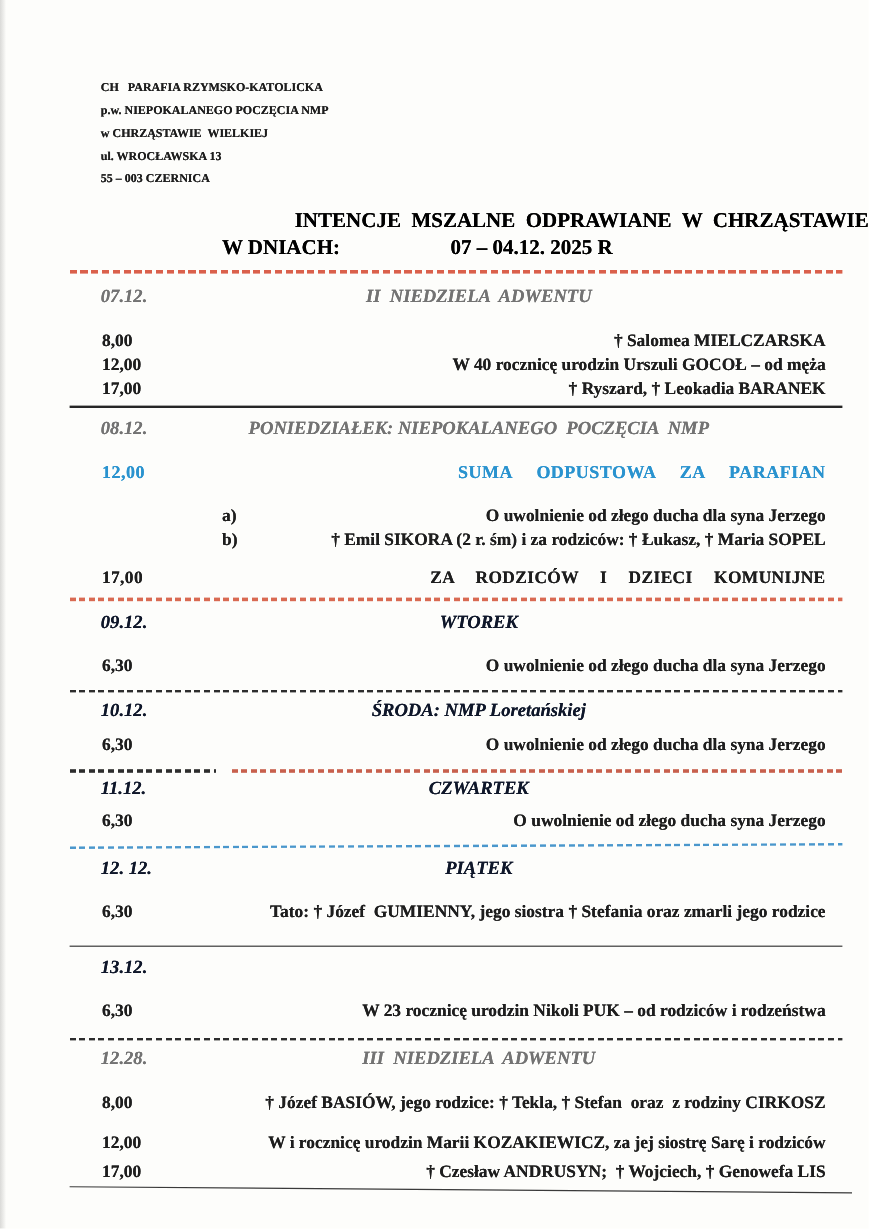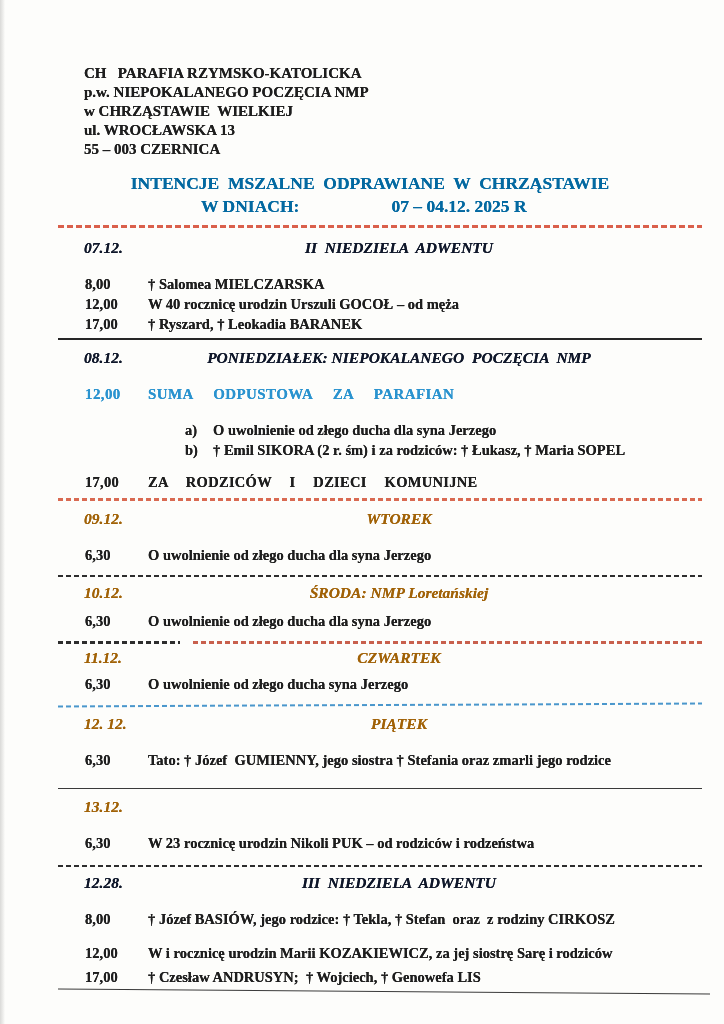--- a/index.html
+++ b/index.html
@@ -14,25 +14,25 @@
   }
   .page * { text-shadow:0 0 .5px currentColor; }
   .scan-edge {
     position:absolute; left:0; top:0; width:5px; height:100%;
     background:linear-gradient(to right,#bdbdbb,#eeeeec 80%,transparent);
     opacity:.55; text-shadow:none;
   }
   .pre { white-space:pre-wrap; }
 
   
-  .header { margin:64px 40px 0 84px; font-size:15px; line-height:19px; }
+  .header { margin:64px 40px 0 84px; font-size:10px; line-height:19px; }
   .italic { }
 
   
-  .doc-title { margin-top:13px; text-align:center; color:#0369a1; font-size:17.5px; line-height:23px;margin-left:16px; }
+  .doc-title { margin-top:13px; text-align:right; color:#000000; font-size:17.5px; line-height:23px; }
   .doc-title .row2 { display:flex; }
   .row2 .lbl { margin-left:185px; }
   .row2 .val { margin-left:92px; }
 
   
   .sep { margin:0 22px 0 58px; height:3px; }
   .sep-red-thick { background:repeating-linear-gradient(90deg,#da604b 0 6px,transparent 6px 9px); margin-top:7px; }
   .sep-red { height:2.5px; background:repeating-linear-gradient(90deg,#d96a52 0 5px,transparent 5px 8px); }
   .sep-black-dash { height:2.5px; background:repeating-linear-gradient(90deg,#2d2d2d 0 5px,transparent 5px 8px); }
   .sep-blue-dash { height:2px; background:repeating-linear-gradient(90deg,#4a97cc 0 5px,transparent 5px 8px); transform:rotate(-0.25deg); }
@@ -40,28 +40,28 @@
   .sep-solid-thin { height:0; border-top:1.5px solid #3a3a3a; }
   .sep-mixed { display:flex; background:none; height:2.5px; }
   .sep-mixed .seg-black { width:19%; background:repeating-linear-gradient(90deg,#2d2d2d 0 5px,transparent 5px 8px); }
   .sep-mixed .seg-gap { width:2%; }
   .sep-mixed .seg-red { flex:1; background:repeating-linear-gradient(90deg,#c8604d 0 5px,transparent 5px 8px); }
 
   
   .sec-head { display:flex; margin:8px 84px 0 84px; font-style:italic; font-size:15.5px; line-height:20px; }
   .sec-date { min-width:74px; }
   .sec-title { flex:1; text-align:center; white-space:pre-wrap; }
-  .red { color:#0f172a; }
-  .blue { color:#a16207; }
+  .red { color:#737373; }
+  .blue { color:#0f172a; }
   .lightblue { color:#2a93cf; }
 
   
   .row { display:flex; margin:0 36px 0 85px; font-size:14.5px; line-height:20px; }
   .time { min-width:48px; margin-right:15px; }
-  .text { flex:1; white-space:pre-wrap; }
+  .text { flex:1; white-space:pre-wrap;text-align:right; }
   .sub { display:flex; margin-left:185px; margin-right:36px; font-size:14.5px; line-height:20px; }
   .sub-label { width:28px; }
   .suma { font-size:15px; letter-spacing:.4px; word-spacing:6px; }
   .spaced { word-spacing:5px; letter-spacing:.3px; }
 
   .mt4{margin-top:4px} .mt6{margin-top:6px} .mt8{margin-top:8px} .mt10{margin-top:10px}
   .mt12{margin-top:12px} .mt14{margin-top:14px} .mt16{margin-top:16px} .mt18{margin-top:18px}
   .tilt-down { transform:rotate(0.45deg); margin-right:14px; }
 </style>
 </head>

